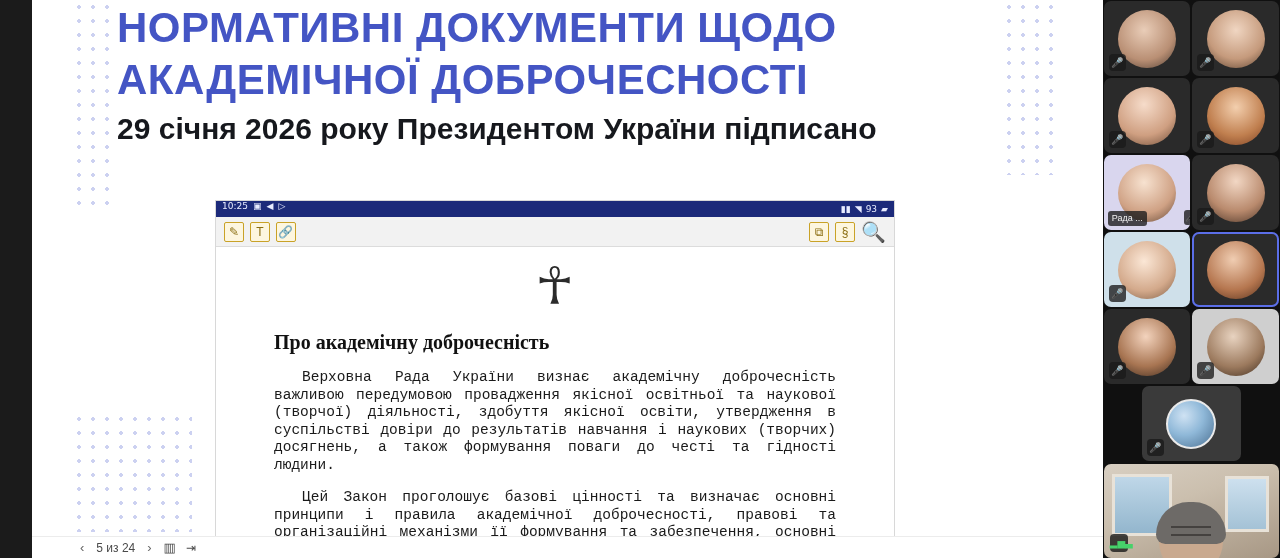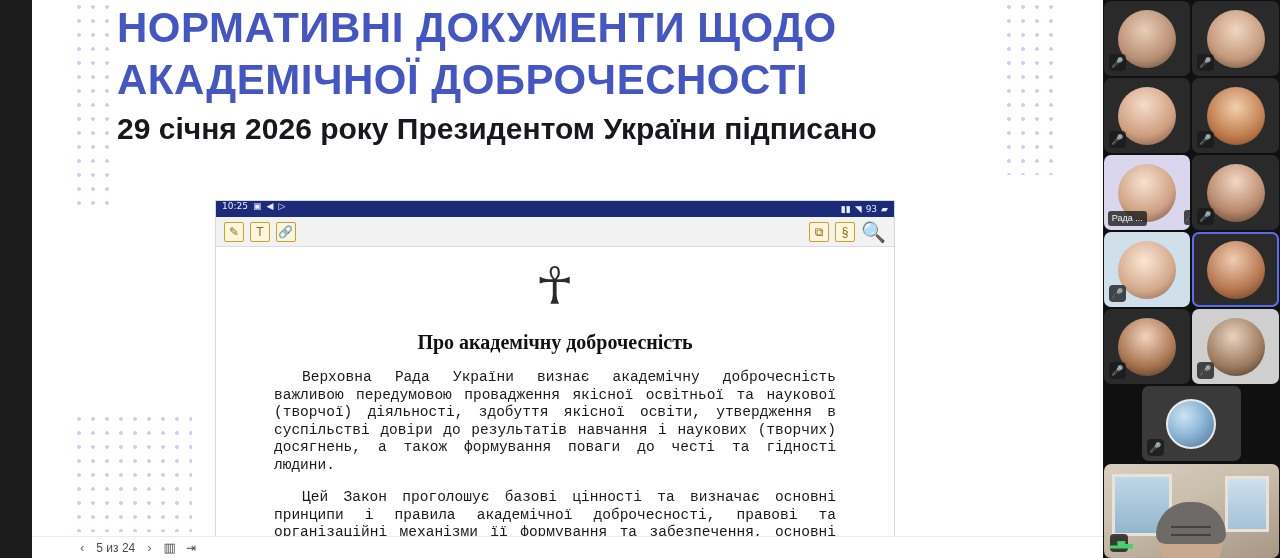--- a/index.html
+++ b/index.html
@@ -134,21 +134,21 @@
   .doc-h1 {
     text-align: center;
     font-family: "Liberation Serif", serif;
     font-weight: 700;
     font-size: 25px;
     letter-spacing: 5px;
     color: #111;
     margin-top: 4px;
   }
   .doc-h2 {
-    text-align: center;
+    text-align: left;
     font-family: "Liberation Serif", serif;
     font-weight: 700;
     font-size: 20px;
     color: #111;
     margin-top: 14px;
   }
   .doc-p {
     font-family: Liberation Mono, monospace;
     font-size: 14.5px;
     line-height: 17.5px;

